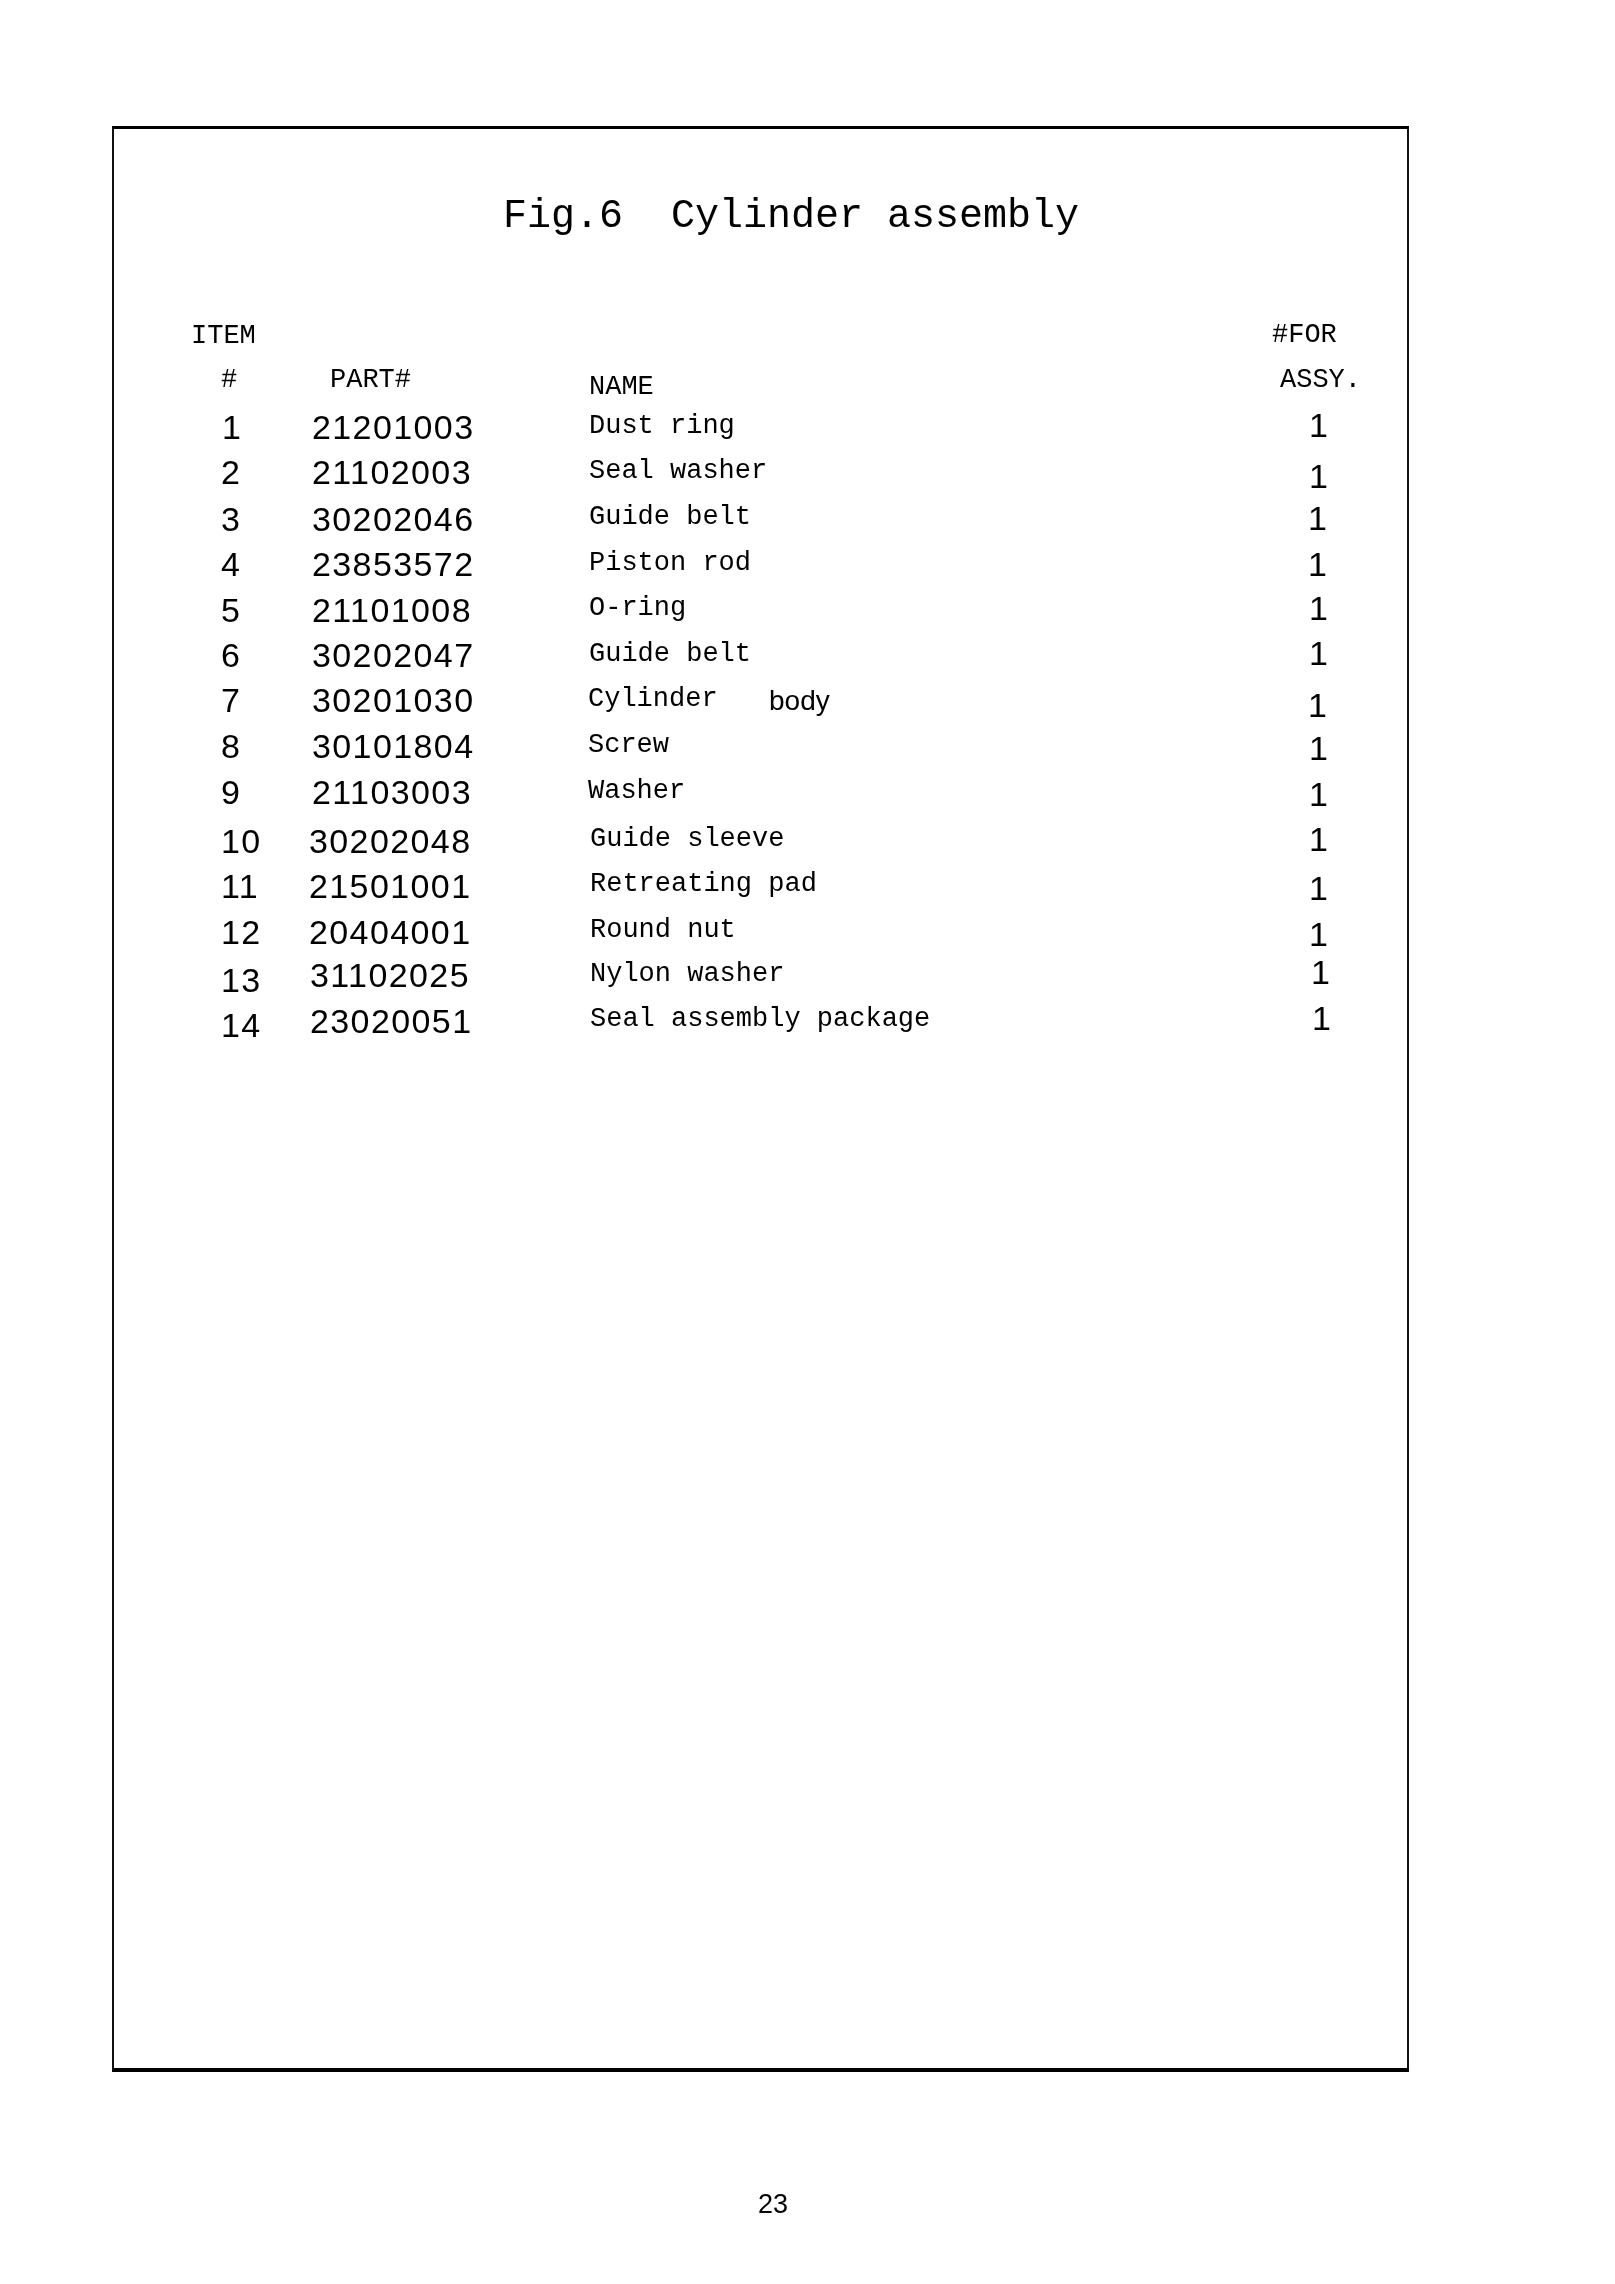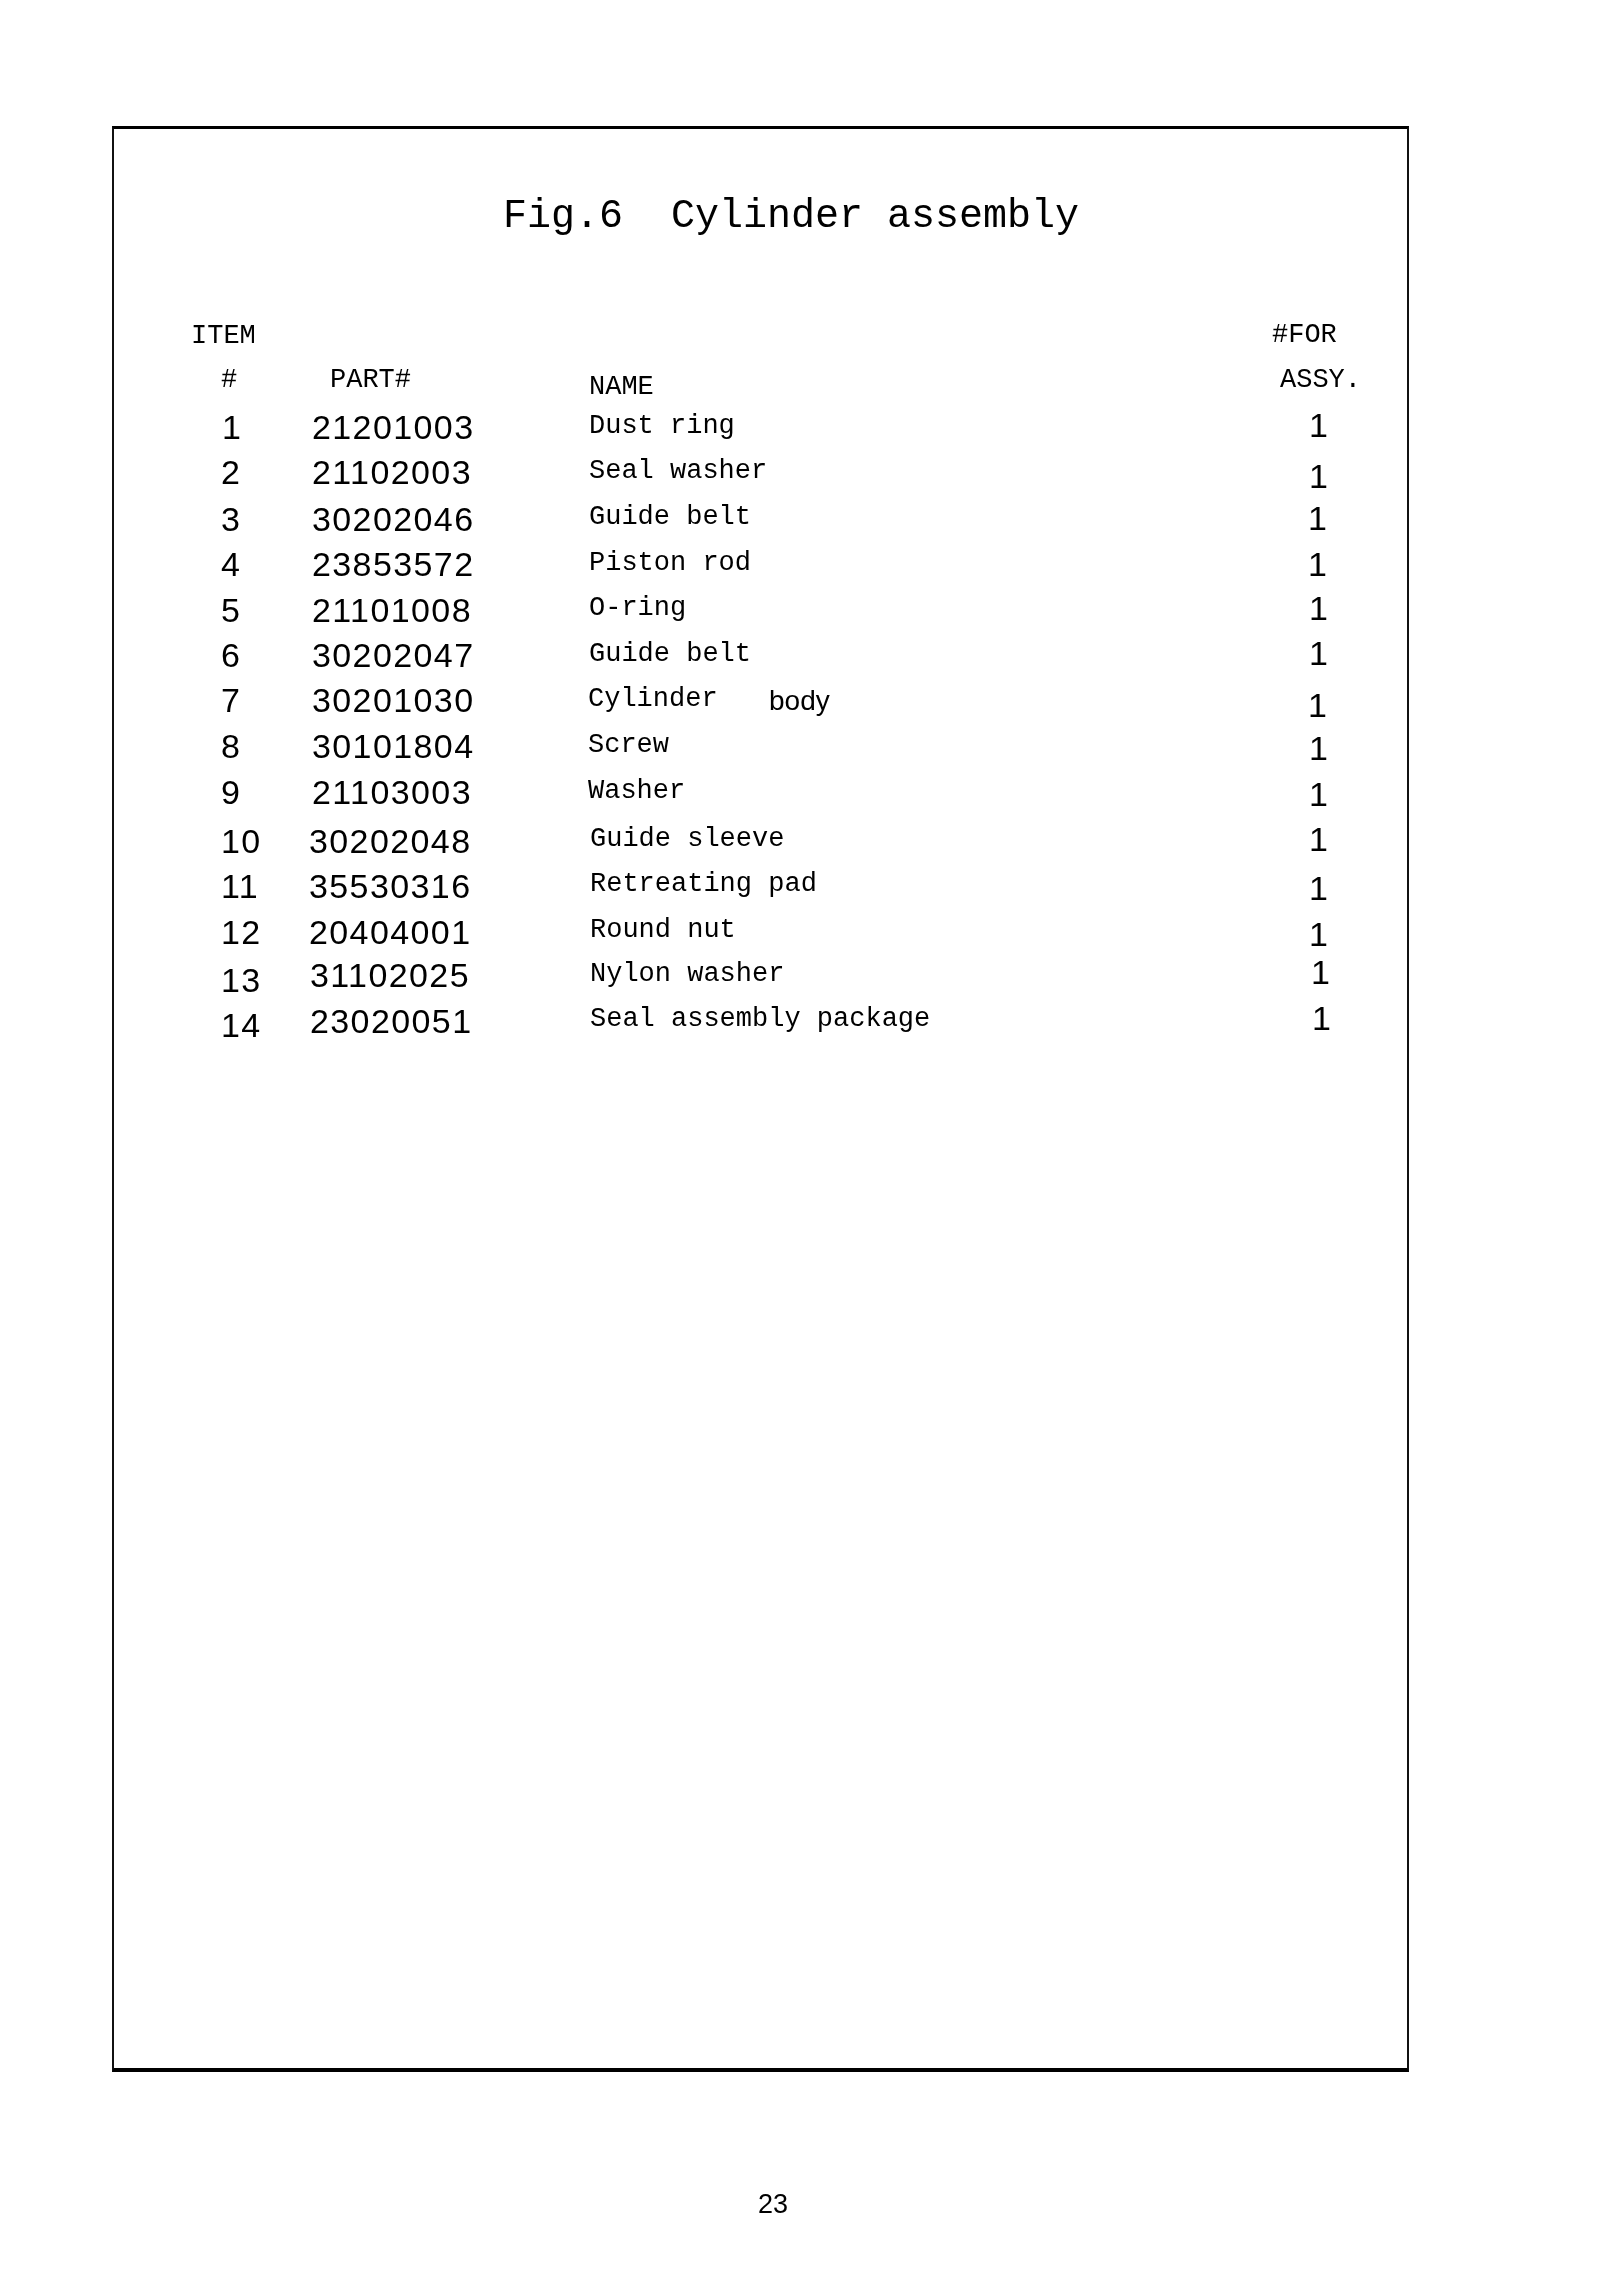--- a/index.html
+++ b/index.html
@@ -100,21 +100,21 @@
 
   <div>
     <div class="t num" style="left:221px; top:824px;">10</div>
     <div class="t num" style="left:309px; top:824px;">30202048</div>
     <div class="t mono" style="left:590px; top:826px;">Guide sleeve</div>
     <div class="t qty" style="left:1309px; top:822px;">1</div>
   </div>
 
   <div>
     <div class="t num" style="left:221px; top:869px;">11</div>
-    <div class="t num" style="left:309px; top:869px;">35530316</div>
+    <div class="t num" style="left:309px; top:869px;">21501001</div>
     <div class="t mono" style="left:590px; top:871px;">Retreating pad</div>
     <div class="t qty" style="left:1309px; top:871px;">1</div>
   </div>
 
   <div>
     <div class="t num" style="left:221px; top:915px;">12</div>
     <div class="t num" style="left:309px; top:915px;">20404001</div>
     <div class="t mono" style="left:590px; top:917px;">Round nut</div>
     <div class="t qty" style="left:1309px; top:917px;">1</div>
   </div>

